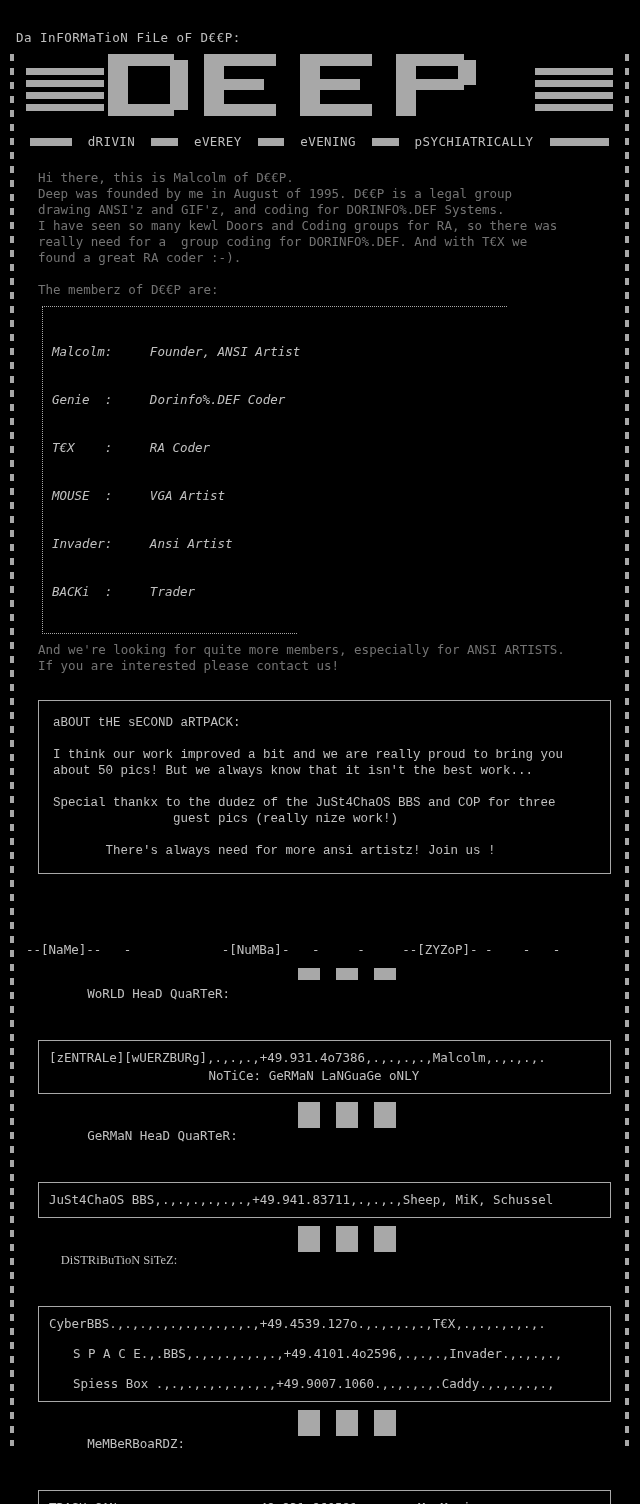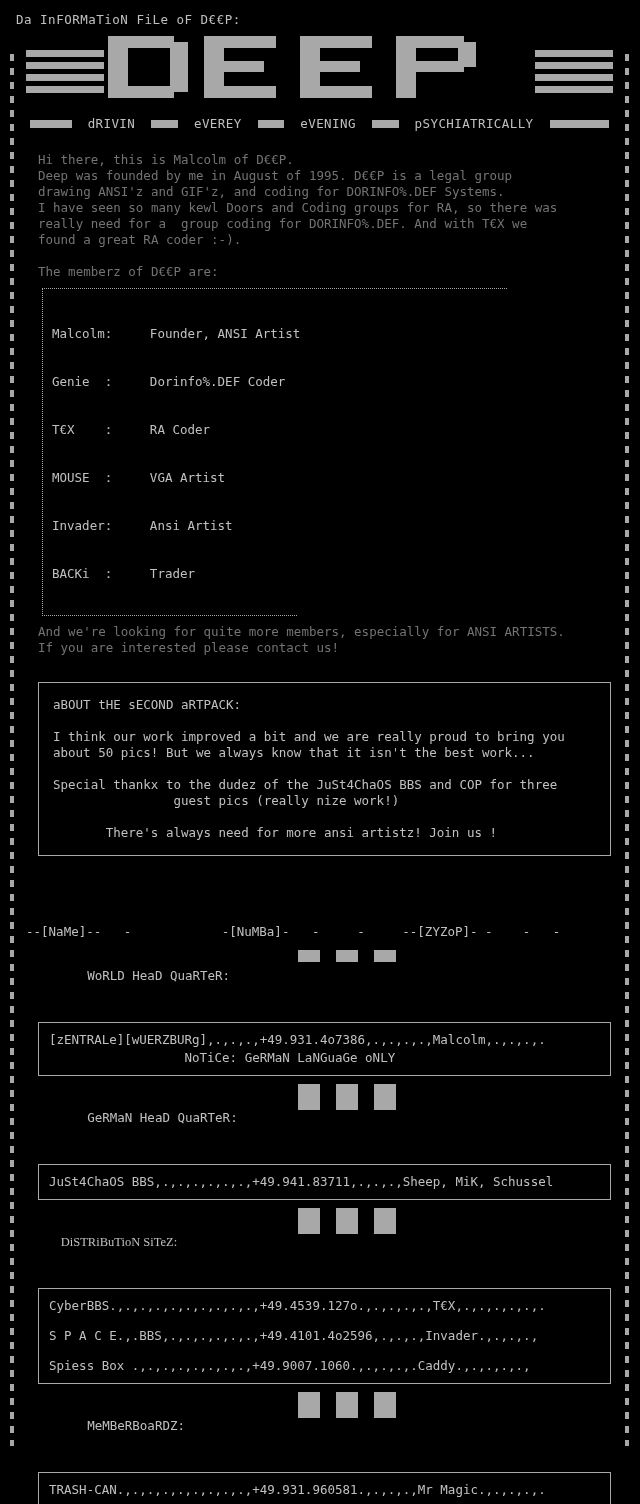--- a/index.html
+++ b/index.html
@@ -15,21 +15,21 @@
     color: #c0c0c0;
     font-size: 12.5px;
     line-height: 16px;
     overflow: hidden;
   }
   .page {
     position: relative;
     width: 639px;
     height: 1504px;
     box-sizing: border-box;
-    padding: 10px 12px;
+    padding: 28px 12px;
   }
   .topline {
     color: #c0c0c0;
     font-size: 12.5px;
     letter-spacing: 0.5px;
     margin: 2px 0 8px 4px;
     white-space: pre;
   }
 
   
@@ -129,46 +129,46 @@
     border-top: 1px dotted #a8a8a8; height: 0;
   }
   .memberbox .bb {
     position: absolute; left: 4px; right: 330px; bottom: 0;
     border-top: 1px dotted #a8a8a8; height: 0;
   }
   .memberbox .bl {
     position: absolute; left: 4px; top: 0; bottom: 0;
     border-left: 1px dotted #a8a8a8; width: 0;
   }
-  .memberbox .rows { padding-left: 14px; white-space: pre; }
+  .memberbox .rows { padding-left: 14px; white-space: pre; font-style: italic; }
 
   .artbox {
     position: relative;
     margin: 26px 16px 0 26px;
     border: 1px solid #a8a8a8;
     padding: 14px 14px 14px 14px;
   }
-  .artbox .ln { white-space: pre; }
+  .artbox .ln { white-space: pre; font-family: Liberation Mono, monospace; }
 
   
   .boards { margin-top: 26px; }
   .hdr-row { white-space: pre; margin-left: 14px; }
   .sec-title { white-space: pre; margin: 12px 0 0 30px; position: relative; }
   .sq-row { position: absolute; display: flex; gap: 16px; }
   .sq { width: 22px; height: 12px; background: #a8a8a8; }
   .sq.tall { height: 26px; }
 
   .board-box {
     position: relative;
     border: 1px solid #a8a8a8;
     margin: 6px 16px 0 26px;
     padding: 9px 10px 9px 10px;
   }
   .board-box .ln { white-space: pre; }
-  .board-box .ln + .ln { margin-top: 14px; }
+  .board-box .ln + .ln { margin-top: 14px; margin-left: 24px; }
 </style>
 </head>
 <body>
 
 <div class="page">
 
   <div class="edge left" style="top:54px; height:1392px;"></div>
   <div class="edge right" style="top:54px; height:1392px;"></div>
 
   <div class="topline">Da InFORMaTioN FiLe oF D€€P:</div>

